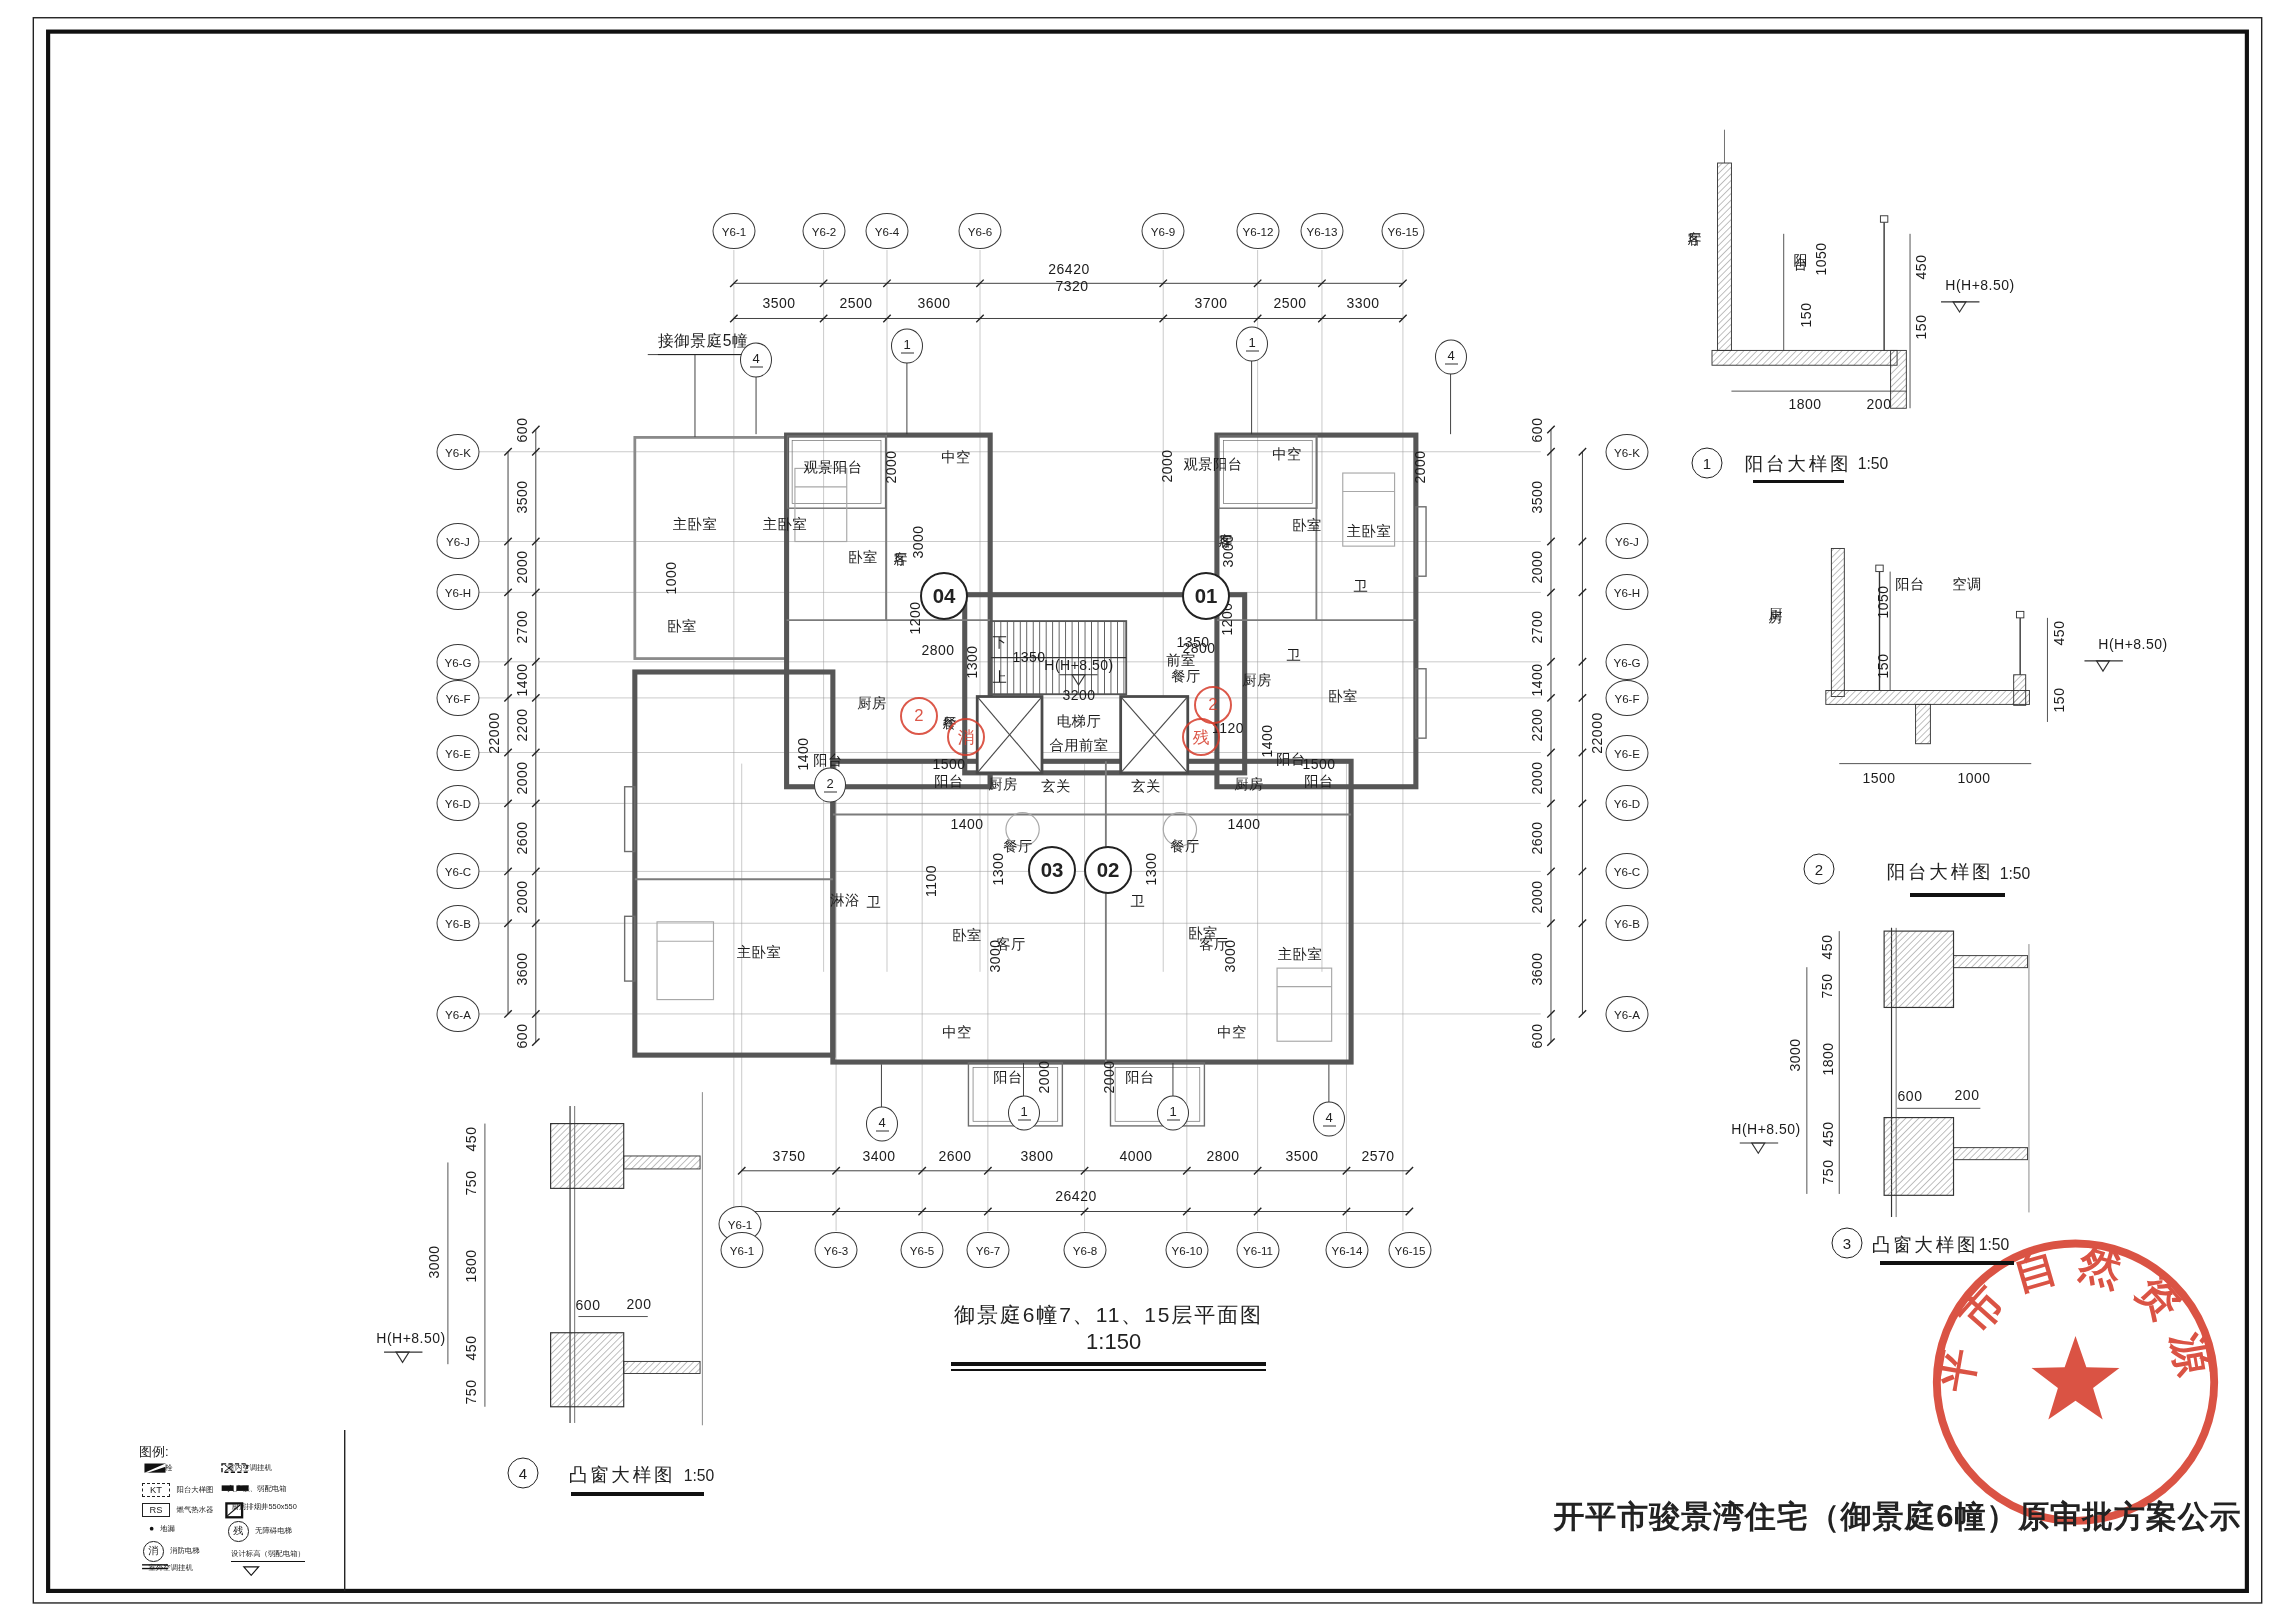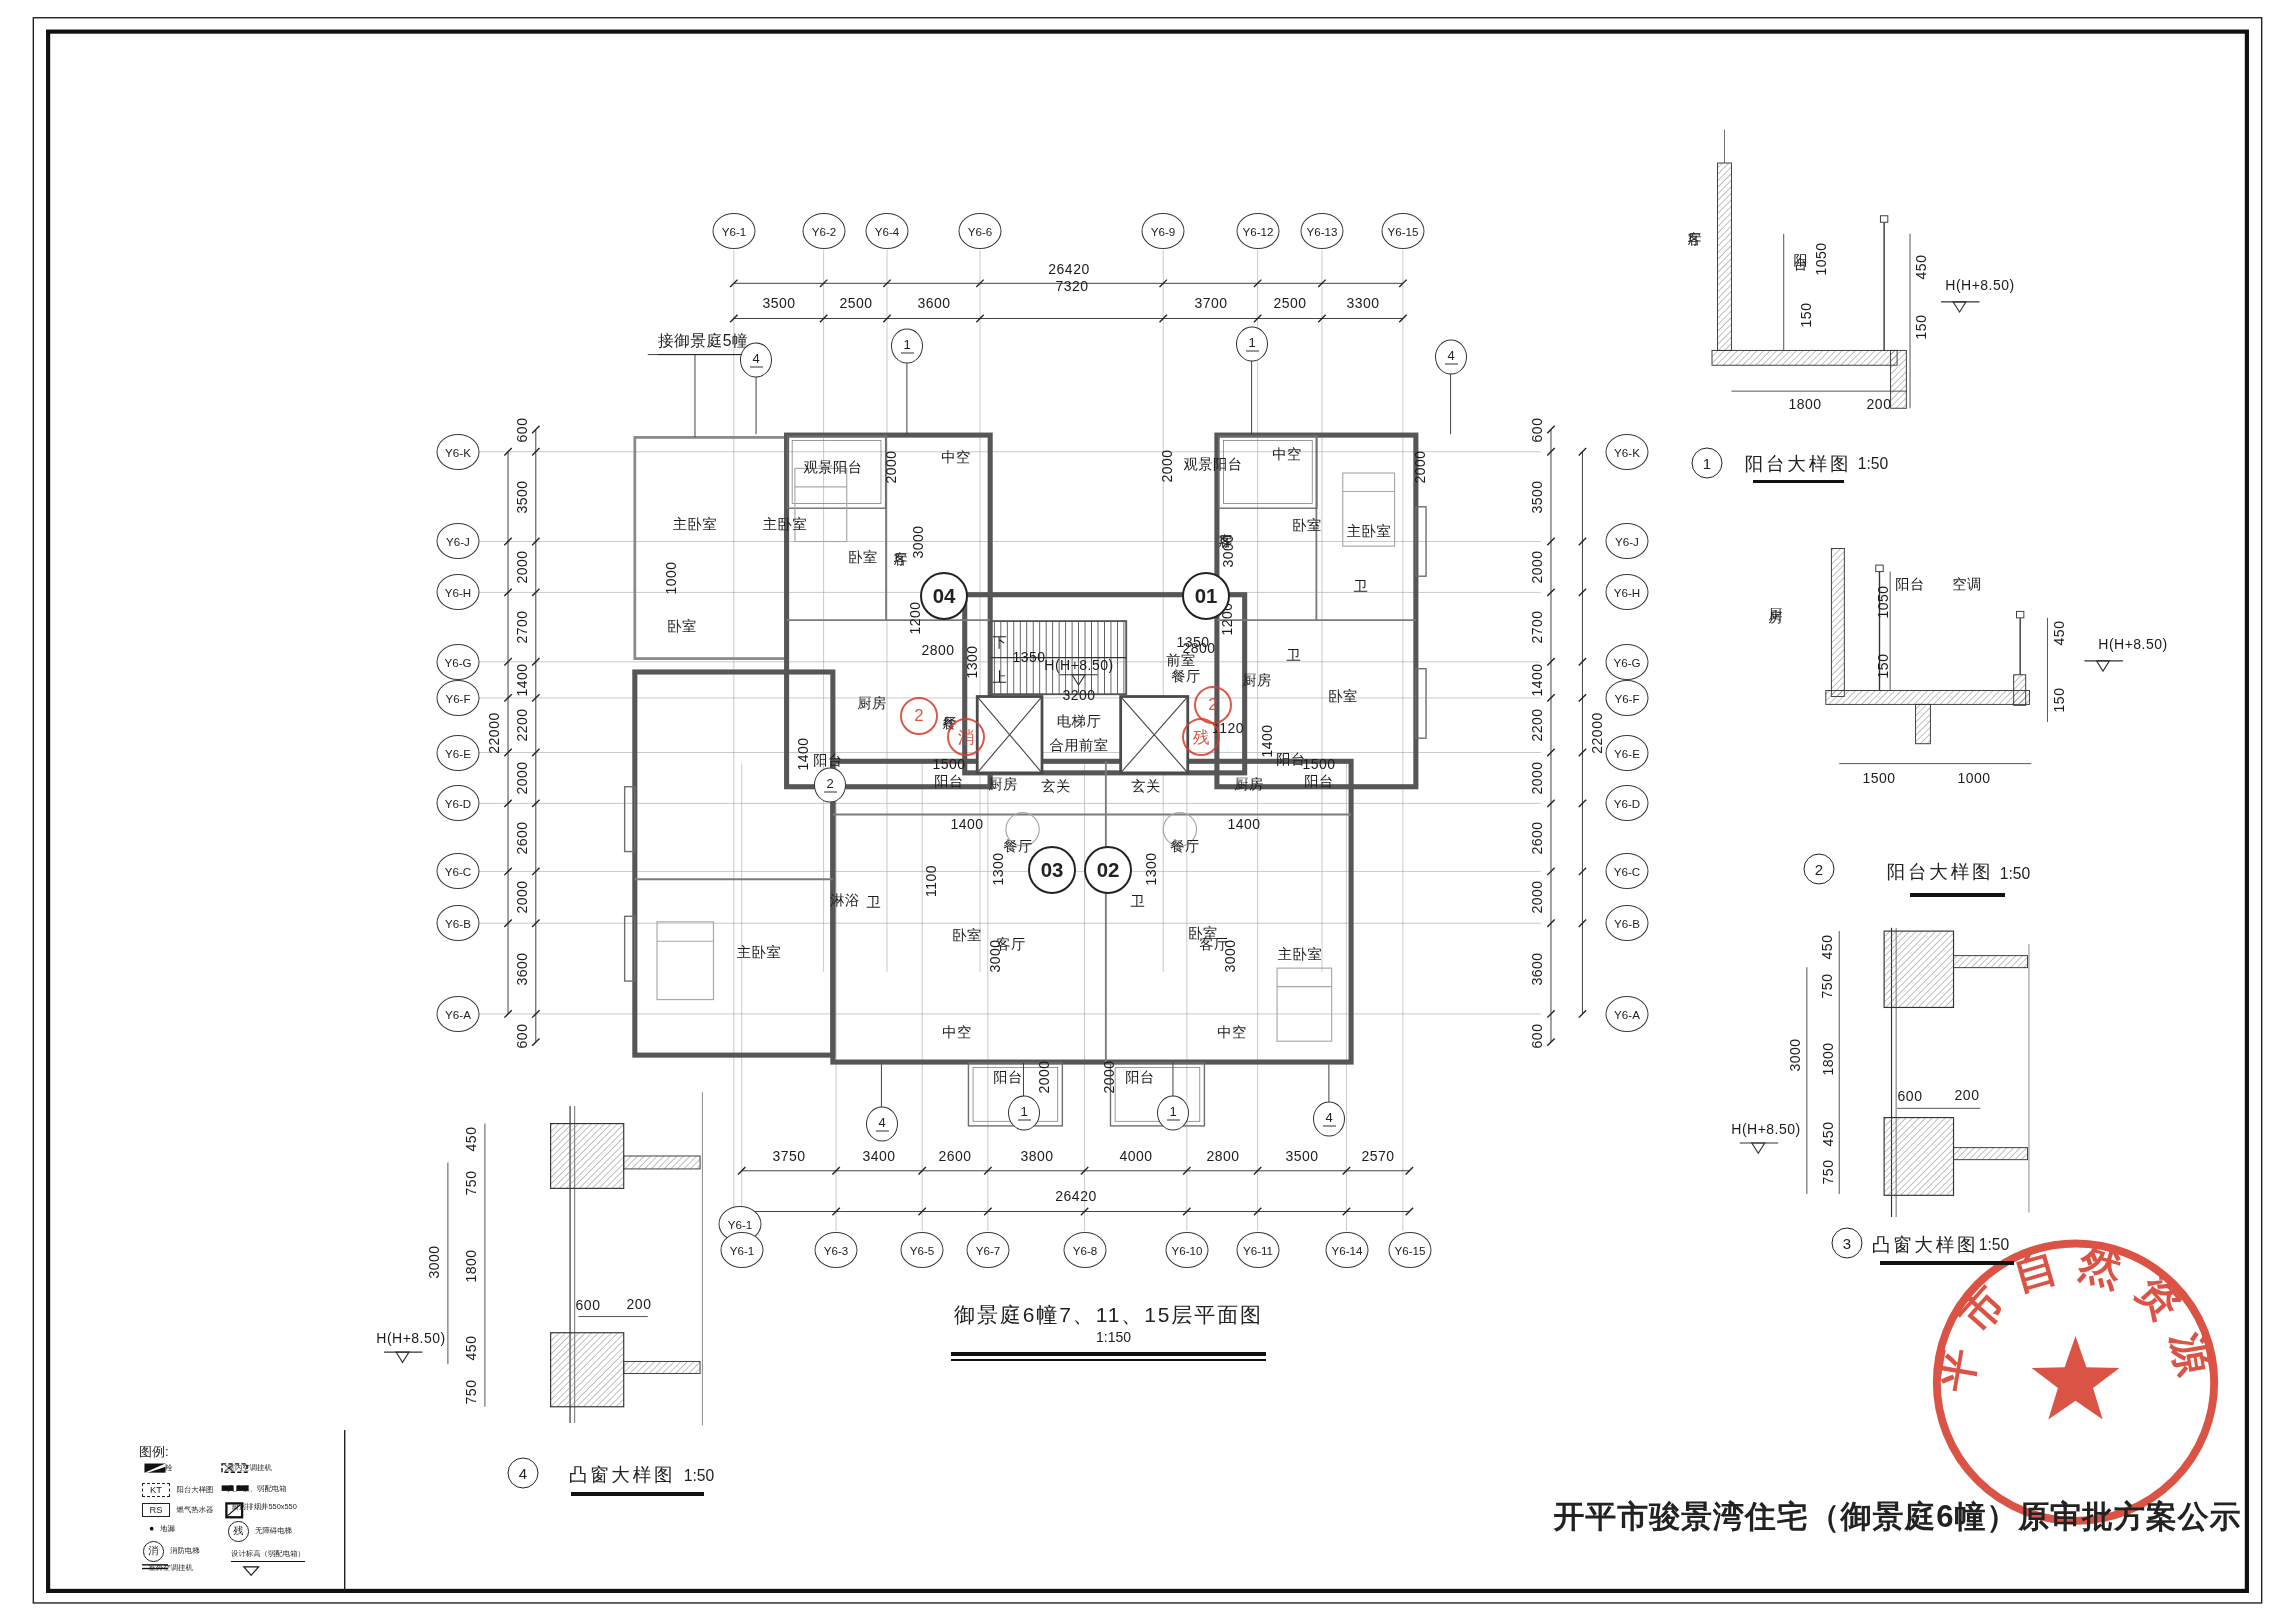--- a/index.html
+++ b/index.html
@@ -16,21 +16,21 @@
   .unitnum{position:absolute;transform:translate(-50%,-50%);width:44px;height:44px;border:2.8px solid #222;border-radius:50%;background:#fff;display:flex;align-items:center;justify-content:center;font-size:20.4px;font-weight:bold;}
   .refmark{position:absolute;transform:translate(-50%,-50%);width:30px;height:33px;border:1.4px solid #333;border-radius:50%;background:#fff;display:flex;flex-direction:column;align-items:center;justify-content:center;font-size:13px;line-height:12px;}
   .refmark::after{content:"";width:13px;border-top:1.4px solid #333;margin-top:1.9px;}
   .redref{position:absolute;transform:translate(-50%,-50%);width:34px;height:34px;border:2.8px solid #d63c2b;border-radius:50%;color:#d63c2b;display:flex;align-items:center;justify-content:center;font-size:16.7px;background:transparent;opacity:.85;}
   .caption-num{position:absolute;transform:translate(-50%,-50%);width:29px;height:29px;border:1.4px solid #222;border-radius:50%;background:#fff;display:flex;align-items:center;justify-content:center;font-size:15px;}
   .caption-txt{position:absolute;transform:translate(-50%,-50%);font-size:18.5px;letter-spacing:2.8px;white-space:nowrap;}
   .caption-scale{position:absolute;transform:translate(-50%,-50%);font-size:15.7px;white-space:nowrap;}
   .caption-rule{position:absolute;background:#111;}
   #main-caption{position:absolute;left:951px;top:1301px;width:315px;text-align:center;}
   #main-caption .t{font-size:21px;letter-spacing:1.9px;display:inline;}
-  #main-caption .s{font-size:14px;margin-left:10.2px;display:inline;}
+  #main-caption .s{font-size:22px;margin-left:10.2px;display:inline;}
   #main-caption .u1{height:4.2px;background:#111;margin-top:6.5px;}
   #main-caption .u2{height:1.4px;background:#111;margin-top:3.7px;}
   #title-block{position:absolute;left:1541px;top:1496px;width:713px;text-align:center;font-size:31px;font-weight:bold;letter-spacing:0.9px;white-space:nowrap;}
   #legend{position:absolute;left:139px;top:1443px;width:259px;font-size:12px;}
   #legend .lt{font-size:13px;margin-bottom:6.5px;}
   .lg-row{position:absolute;display:flex;align-items:center;gap:6.5px;white-space:nowrap;}
   .lg-sym{display:inline-flex;align-items:center;justify-content:center;}
   .sym-box{border:1.4px solid #222;font-size:9.3px;display:inline-flex;align-items:center;justify-content:center;background:#fff;}
   .sym-circ{border:1.4px solid #222;border-radius:50%;width:18.5px;height:18.5px;display:inline-flex;align-items:center;justify-content:center;font-size:10.2px;background:#fff;}
   #stamp{position:absolute;left:1916px;top:1225px;width:319px;height:319px;opacity:.88;}

